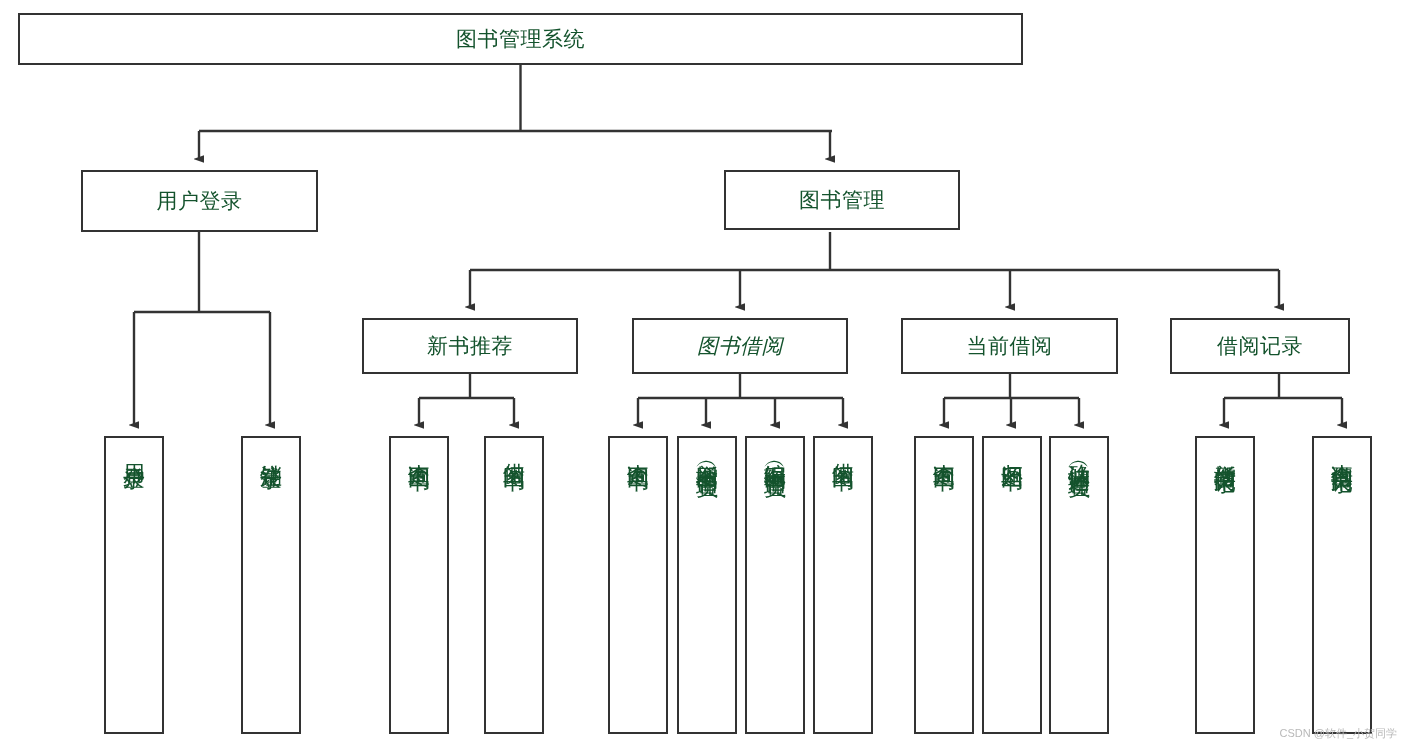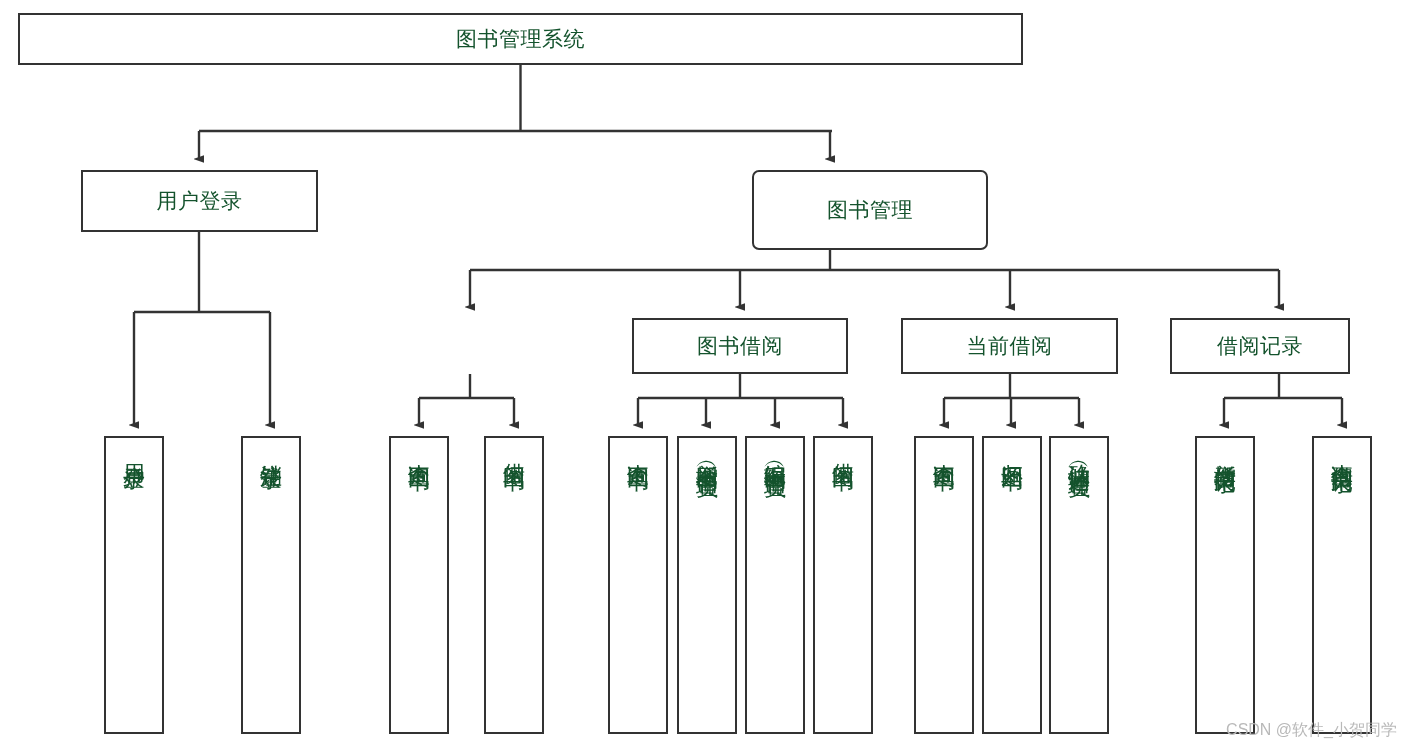--- a/index.html
+++ b/index.html
@@ -56,21 +56,21 @@
     text-orientation: upright;
     font-size: 22px;
     letter-spacing: 2px;
     line-height: 1;
     white-space: nowrap;
   }
   #watermark {
     position: absolute;
     right: 8px;
     bottom: 6px;
-    font-size: 16px;
+    font-size: 11px;
     color: #b9b9b9;
     z-index: 5;
     white-space: nowrap;
     font-family: "Liberation Sans", "DejaVu Sans", sans-serif;
   }
 </style>
 </head>
 <body>
 
 <div id="diagram-root">
@@ -125,25 +125,28 @@
     </g>
   </svg>
 
   <div class="node horizontal" style="left:18px; top:13px; width:1005px; height:52px;">
     <span class="node-label">图书管理系统</span>
   </div>
 
   <div class="node horizontal" style="left:81px; top:170px; width:237px; height:62px;">
     <span class="node-label">用户登录</span>
   </div>
-  <div class="node horizontal" style="left:752px; top:170px; width:236px; height:80px;border-radius:7px;">
+  <div class="node horizontal" style="left:724px; top:170px; width:236px; height:60px;">
     <span class="node-label">图书管理</span>
   </div>
 
-  <div class="node horizontal" style="left:632px; top:318px; width:216px; height:56px;">
+  <div class="node horizontal" style="left:362px; top:318px; width:216px; height:56px;">
+    <span class="node-label">新书推荐</span>
+  </div>
+  <div class="node horizontal" style="left:632px; top:318px; width:216px; height:56px;font-style:italic;">
     <span class="node-label">图书借阅</span>
   </div>
   <div class="node horizontal" style="left:901px; top:318px; width:217px; height:56px;">
     <span class="node-label">当前借阅</span>
   </div>
   <div class="node horizontal" style="left:1170px; top:318px; width:180px; height:56px;">
     <span class="node-label">借阅记录</span>
   </div>
 
   <div class="node vertical" style="left:104px; top:436px; width:60px; height:298px;">

